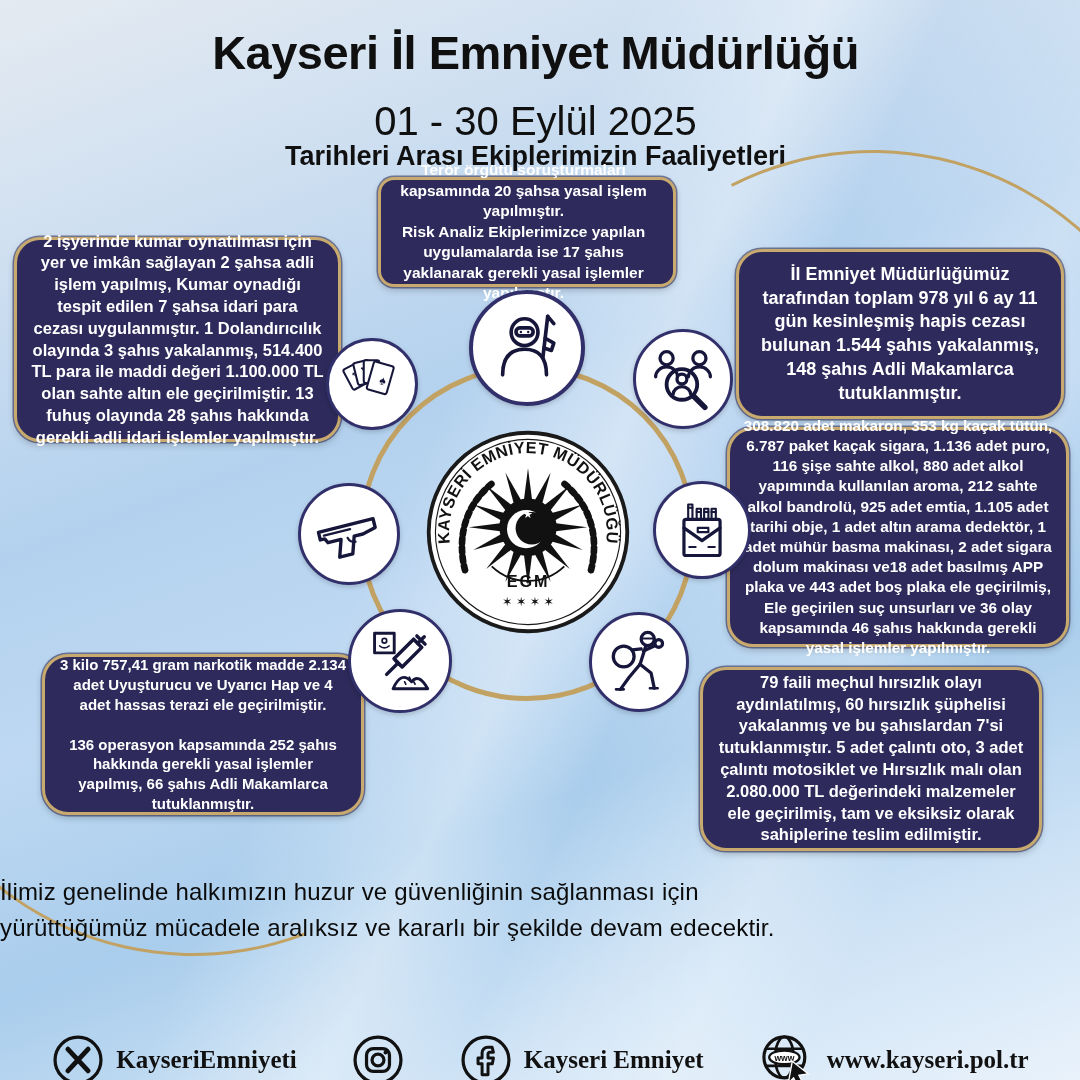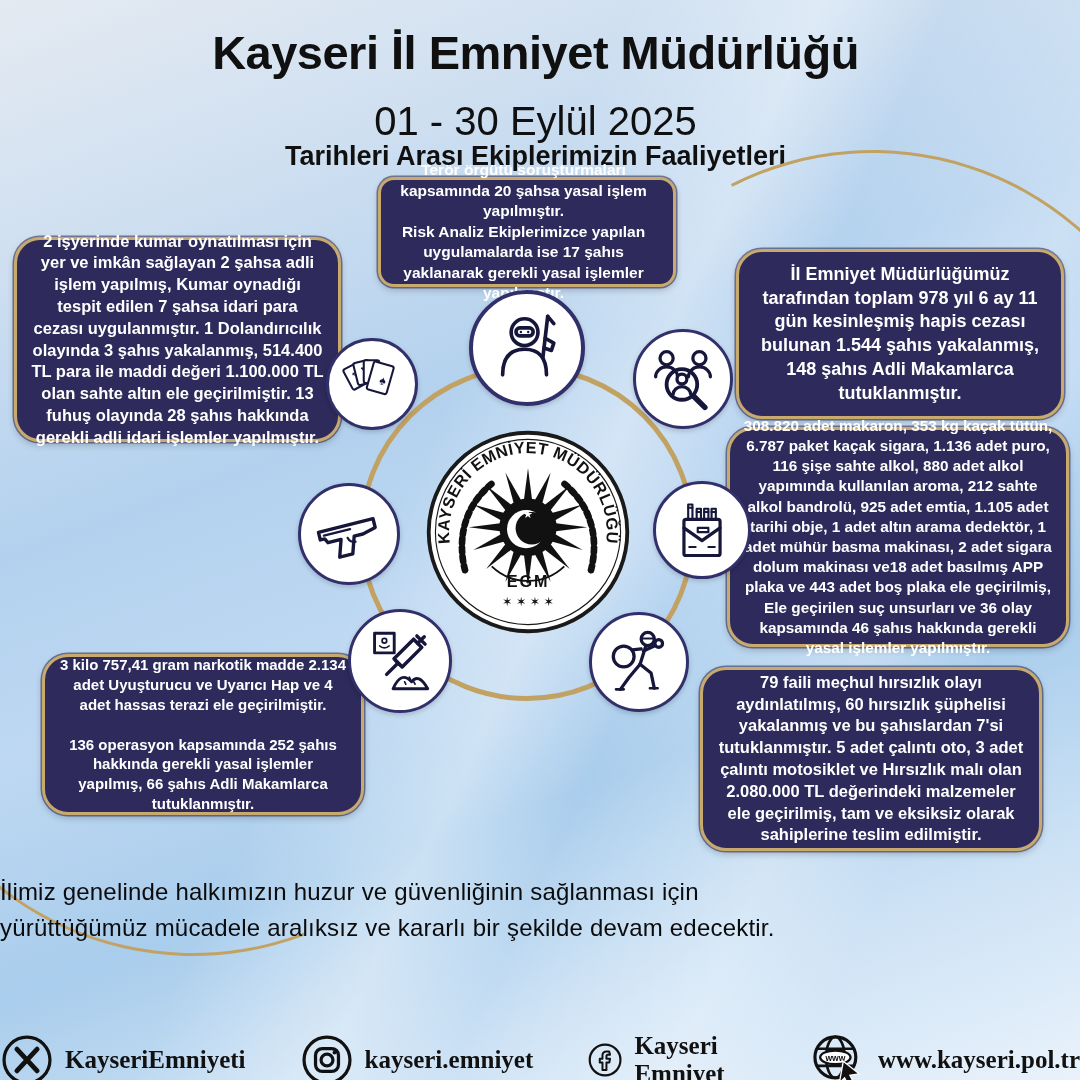--- a/index.html
+++ b/index.html
@@ -224,21 +224,20 @@
       <span class="label">KayseriEmniyeti</span>
     </div>
 
     <div class="social-item">
       <svg viewBox="0 0 40 40" width="54" height="54">
         <circle cx="20" cy="20" r="17" fill="none" stroke="#111" stroke-width="2.4"></circle>
         <rect x="11.5" y="11.5" width="17" height="17" rx="5" fill="none" stroke="#111" stroke-width="2.4"></rect>
         <circle cx="20" cy="20" r="4.4" fill="none" stroke="#111" stroke-width="2.4"></circle>
         <circle cx="25.6" cy="14.4" r="1.5" fill="#111"></circle>
       </svg>
-      <span class="label">kayseri.emniyet</span>
     </div>
 
     <div class="social-item">
       <svg viewBox="0 0 40 40" width="54" height="54">
         <circle cx="20" cy="20" r="17" fill="none" stroke="#111" stroke-width="2.4"></circle>
         <path d="M24.5,10.5 h-3.2 a4.2,4.2 0 0 0 -4.2,4.2 v3.8 h-3 v4.2 h3 v8.3 h4.4 v-8.3 h3.2 l0.8,-4.2 h-4 v-3 a1.2,1.2 0 0 1 1.2,-1.2 h2.8 Z" fill="none" stroke="#111" stroke-width="2.2" stroke-linejoin="round"></path>
       </svg>
       <span class="label">Kayseri Emniyet</span>
     </div>
 

